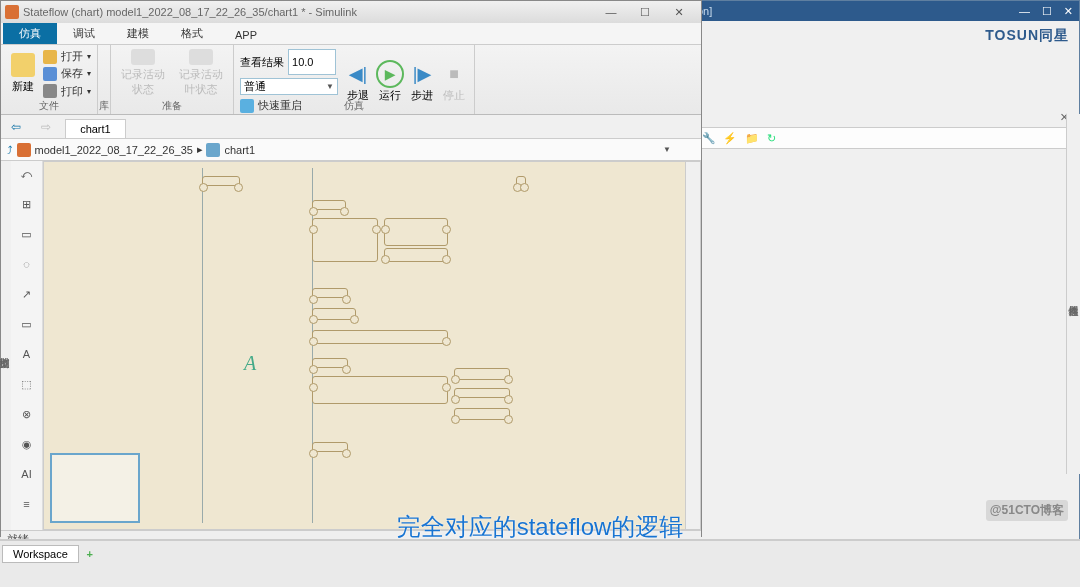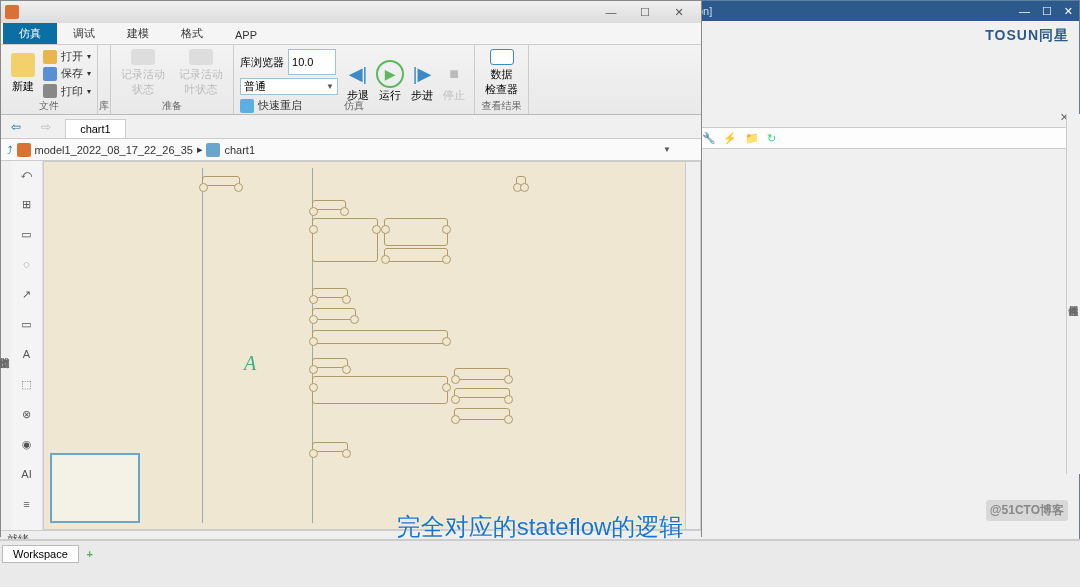--- a/index.html
+++ b/index.html
@@ -100,20 +100,21 @@
       <span style="color:#e6a817">⚡</span>
       <span>📁</span>
       <span style="color:#2d7">↻</span>
     </div>
   </div>
 </div>
 
 <div class="main-window">
   <div class="titlebar">
     <div class="ico"></div>
+    <span>Stateflow (chart) model1_2022_08_17_22_26_35/chart1 * - Simulink</span>
     <div class="winbtns">
       <span>—</span>
       <span>☐</span>
       <span class="close">✕</span>
     </div>
   </div>
 
   <div class="ribbon-tabs">
     <div class="tab active">仿真</div>
     <div class="tab">调试</div>
@@ -167,21 +168,21 @@
           <span style="white-space:pre;text-align:center">记录活动
 叶状态</span>
         </div>
       </div>
       <div class="ribbon-group-label">准备</div>
     </div>
 
     <div class="ribbon-group" style="flex-direction:row;gap:6px">
       <div class="row-stack" style="gap:3px">
         <div class="field-inline">
-          <span>库浏览器</span>
+          <span>查看结果</span>
           <input class="time-input" value="10.0" style="">
         </div>
         <div class="dd">
             <span>普通</span>
             <span class="car">▼</span>
           </div>
         <div class="rbtn-row">
             <div class="ic16" style="background:#5ab0e0"></div>
             <span>快速重启</span>
           </div>
@@ -200,28 +201,20 @@
             <span>步进</span>
           </div>
         <div class="media-col">
             <div class="media-btn" style="color:#bbb;font-size:16px">■</div>
             <span style="color:#bbb">停止</span>
           </div>
       </div>
       <div class="ribbon-group-label">仿真</div>
     </div>
 
-    <div class="ribbon-group">
-      <div class="rbtn-big">
-        <div class="icn" style="border:1px solid #3a8ac6;background:#fff"></div>
-        <span style="white-space:pre;text-align:center">数据
-检查器</span>
-      </div>
-      <div class="ribbon-group-label">查看结果</div>
-    </div>
   </div>
 
   <div class="doc-tabs">
     <div class="nav">
       <span>⇦</span>
       <span style="color:#bbb">⇨</span>
     </div>
     <div class="doc-tab">chart1</div>
   </div>
 

